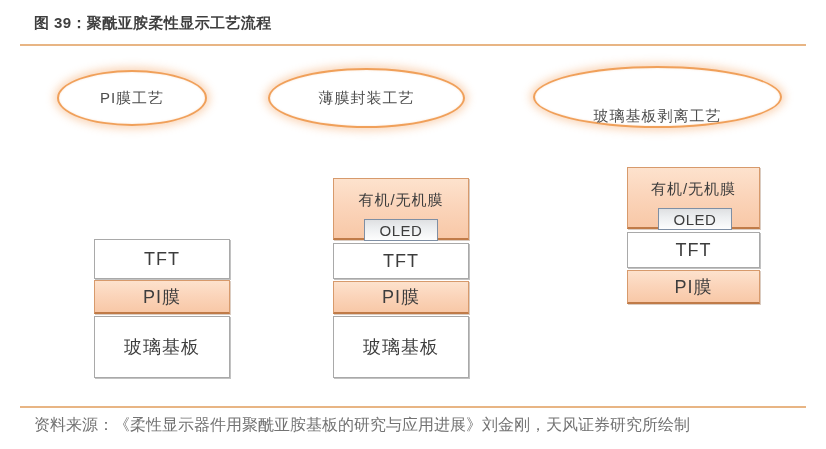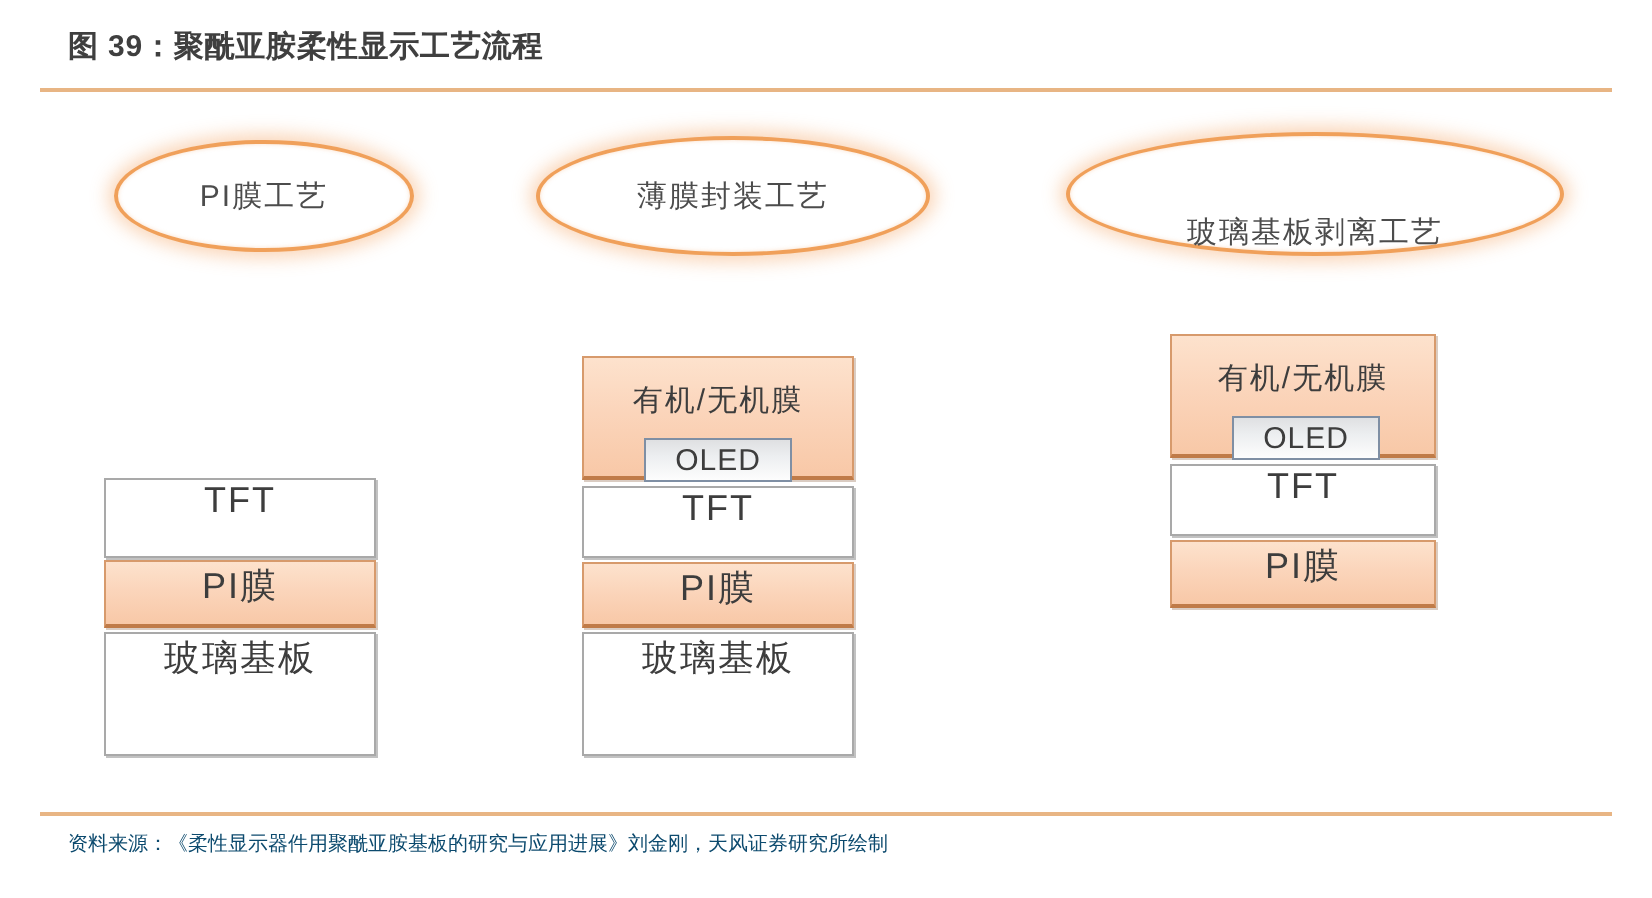--- a/index.html
+++ b/index.html
@@ -8,20 +8,21 @@
     width:826px;height:449px;
     background:#ffffff;
     font-family:"Liberation Sans","DejaVu Sans",sans-serif;
     color:#4a4a4a;
     overflow:hidden;
     position:relative;
   }
   .figure{
     position:absolute;inset:0;
     background:#ffffff;
+    padding-left:42px;
   }
 
   
   .fig-title{
     position:absolute;
     left:34px;top:14px;
     font-size:15px;
     font-weight:bold;
     color:#3f3f3f;
     letter-spacing:.4px;
@@ -52,21 +53,21 @@
   }
   #ellipse-1{left:57px;top:70px;width:146px;height:52px;}
   #ellipse-2{left:268px;top:68px;width:193px;height:56px;}
   #ellipse-3{left:533px;top:66px;width:245px;height:58px;align-items:flex-end;}
 
   
   .stack{position:absolute;}
   .layer{
     position:absolute;
     box-sizing:border-box;
-    display:flex;justify-content:center;
+    display:flex;align-items:center;justify-content:center;
     font-size:17px;
     color:#3d3d3d;
     letter-spacing:1px;
     white-space:nowrap;
   }
   .layer.white{
     background:#ffffff;
     border:1px solid #a9a9a9;
     box-shadow:1px 1px 0 rgba(120,120,120,.45);
   }
@@ -95,22 +96,22 @@
   
   .footer-rule{
     position:absolute;
     left:20px;top:406px;
     width:786px;height:2px;
     background:#e8b584;
   }
   .source{
     position:absolute;
     left:34px;top:415px;
-    font-size:10px;
-    color:#0c4a6e;
+    font-size:16px;
+    color:#737373;
     white-space:nowrap;
   }
   .watermark{
     position:absolute;
     right:22px;top:412px;
     font-size:19px;
     color:#6e6e6e;
     letter-spacing:1px;
     white-space:nowrap;
     opacity:.85;

